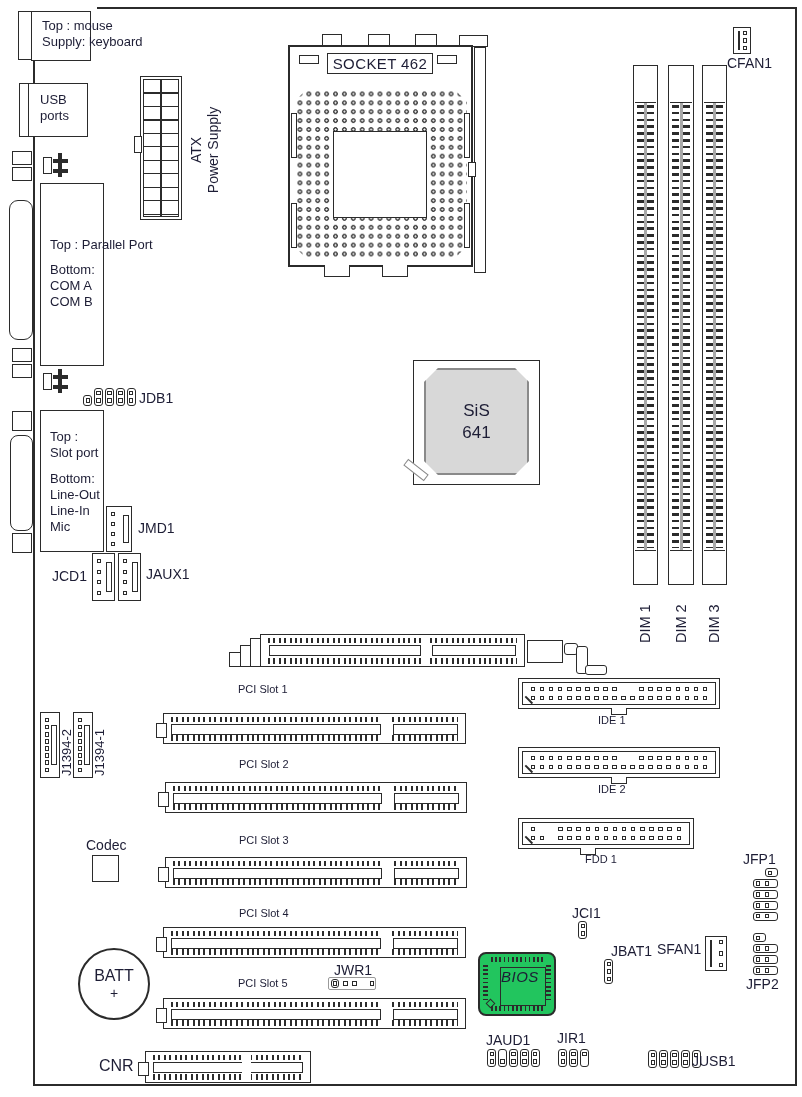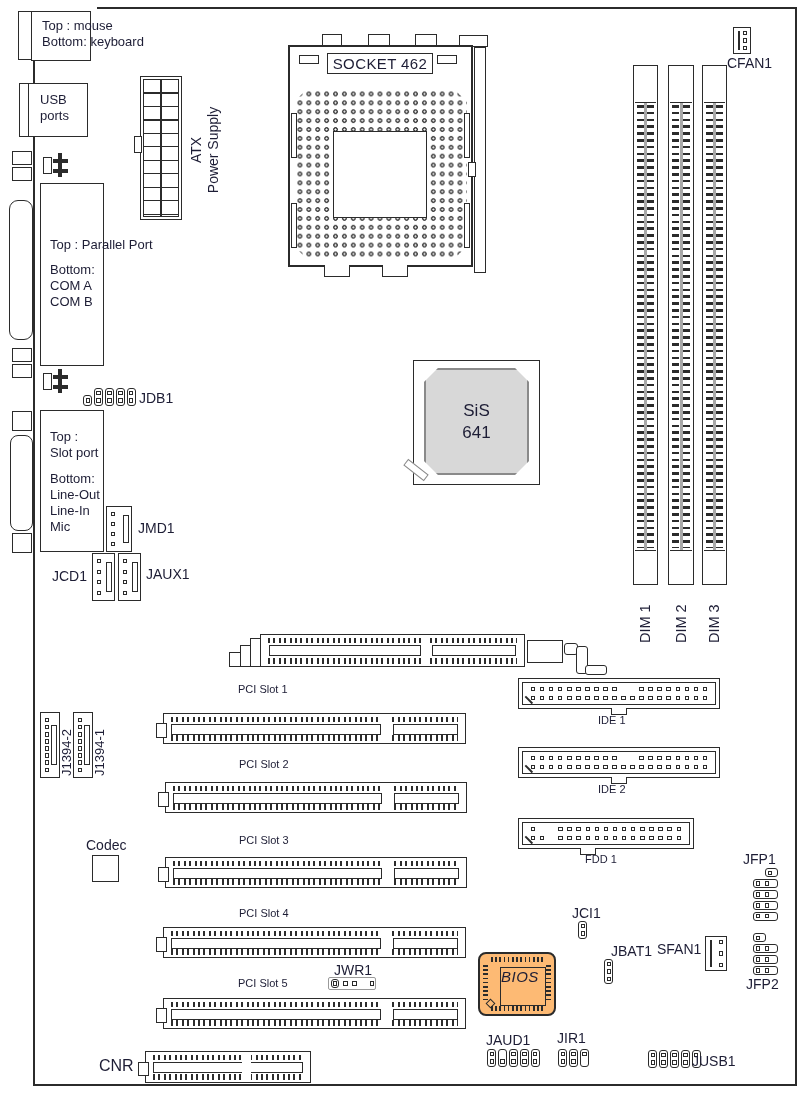--- a/index.html
+++ b/index.html
@@ -48,21 +48,21 @@
   .dimm{position:absolute;border:1.8px solid #2b2b2b;background:#fff;box-sizing:border-box}
   .dimm .pa{position:absolute;left:1px;right:1px;top:36px;bottom:33px;border-top:1.6px solid #2b2b2b;border-bottom:1.6px solid #2b2b2b}
   .dimm .sL{position:absolute;left:2px;width:7px;top:2px;bottom:2px;background:repeating-linear-gradient(180deg,#2b2b2b 0 2.6px,transparent 2.6px 6.8px)}
   .dimm .sR{position:absolute;right:2px;width:7px;top:2px;bottom:2px;background:repeating-linear-gradient(180deg,#2b2b2b 0 2.6px,transparent 2.6px 6.8px)}
   .dimm .ctr{position:absolute;left:50%;margin-left:-1.5px;width:3px;top:0;bottom:0;background:#a8a8a8}
   
   .pinfield{position:absolute;background-image:radial-gradient(circle,#ffffff 0.9px,#3a3a3a 1.1px 2.1px,transparent 2.5px);
             background-size:8.9px 8.9px;background-position:1.5px 1.5px;
             clip-path:polygon(14px 0,calc(100% - 14px) 0,100% 14px,100% calc(100% - 14px),calc(100% - 14px) 100%,14px 100%,0 calc(100% - 14px),0 14px)}
   
-  .bios{position:absolute;border:2px solid #2b2b2b;border-radius:8px;background:#fdba74;box-sizing:border-box}
+  .bios{position:absolute;border:2px solid #2b2b2b;border-radius:8px;background:#22c55e;box-sizing:border-box}
   .bios i{display:block;position:absolute}
   .bs-t{top:3px;left:11px;right:11px;height:5px;background:repeating-linear-gradient(90deg,#2b2b2b 0 1.6px,transparent 1.6px 4.2px)}
   .bs-b{bottom:3px;left:11px;right:11px;height:5px;background:repeating-linear-gradient(90deg,#2b2b2b 0 1.6px,transparent 1.6px 4.2px)}
   .bs-l{left:3px;top:11px;bottom:11px;width:5px;background:repeating-linear-gradient(180deg,#2b2b2b 0 1.6px,transparent 1.6px 4.2px)}
   .bs-r{right:3px;top:11px;bottom:11px;width:5px;background:repeating-linear-gradient(180deg,#2b2b2b 0 1.6px,transparent 1.6px 4.2px)}
   .bios-in{left:20px;top:13px;width:44px;height:37px;border:1.8px solid #2b2b2b;display:flex;align-items:center;justify-content:center;font-size:15px;letter-spacing:.5px}
   .bios-dia{left:7px;bottom:7px;width:5px;height:5px;border:1.2px solid #2b2b2b;transform:rotate(45deg)}
   .ctext{display:flex;align-items:center;justify-content:center;text-align:center}
 </style>
 </head>
@@ -71,21 +71,21 @@
 <div id="stage">
 
   <div class="bx" style="left:33px;top:7px;width:764px;height:1079px;border-width:2px"></div>
   <div class="abs" style="left:31px;top:0;width:66px;height:10px;background:#fff"></div>
   <div class="abs" style="left:31px;top:0;width:7px;height:12px;background:#fff"></div>
 
   <div class="bx" style="left:18px;top:11px;width:14px;height:49px"></div>
   <div class="bx" style="left:31px;top:11px;width:60px;height:50px;border-width:1.6px"></div>
   <div class="lbl sm" style="left:42px;top:18px">
     <div>Top : mouse</div>
-    <div>Bottom: keyboard</div>
+    <div>Supply: keyboard</div>
   </div>
 
   <div class="bx" style="left:19px;top:83px;width:10px;height:54px"></div>
   <div class="bx" style="left:28px;top:83px;width:60px;height:54px;border-width:1.6px"></div>
   <div class="lbl sm" style="left:40px;top:92px">
     <div>USB</div>
     <div>ports</div>
   </div>
 
   <div class="bx" style="left:12px;top:151px;width:20px;height:14px;border-width:1.5px"></div>
@@ -506,20 +506,26 @@
         <i class="pin"></i>
         <i class="pin"></i>
       </div>
     <i class="step"></i>
   </div>
   <div class="vlbl" style="left:67px;top:737px;width:64px;height:14px;font-size:13px">J1394-1</div>
 
   <div class="lbl" style="left:86px;top:837px">Codec</div>
   <div class="bx" style="left:92px;top:855px;width:27px;height:27px;border-width:1.8px"></div>
 
+  <div class="bx ctext" style="left:78px;top:948px;width:72px;height:72px;border-radius:50%;border-width:2px">
+    <div style="line-height:1.15;text-align:center">
+      <div style="font-size:16px">BATT</div>
+      <div style="font-size:14px">+</div>
+    </div>
+  </div>
 
   <div class="bios" style="left:478px;top:952px;width:78px;height:64px">
     <i class="bs-t"></i>
       <i class="bs-b"></i>
     <i class="bs-l"></i>
       <i class="bs-r"></i>
     <i class="bios-in"><span>BIOS</span></i>
     <i class="bios-dia"></i>
   </div>
 

